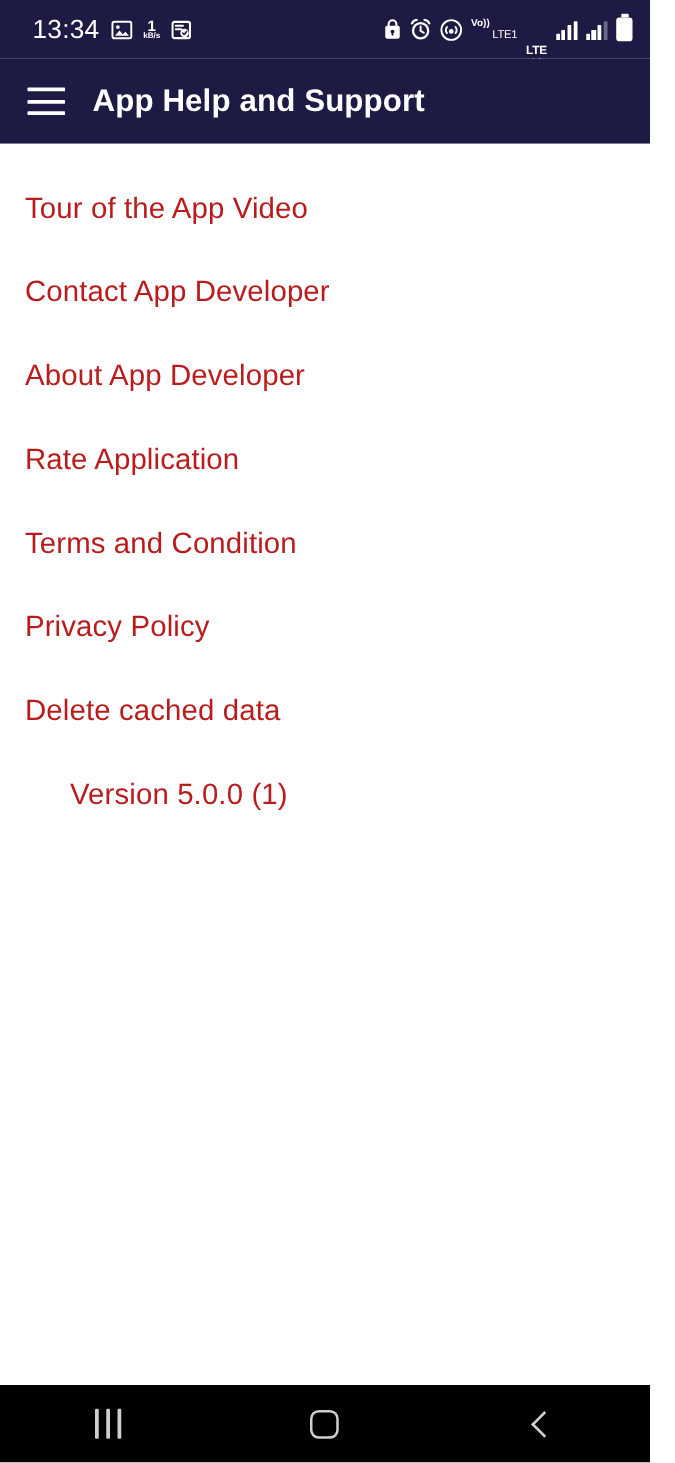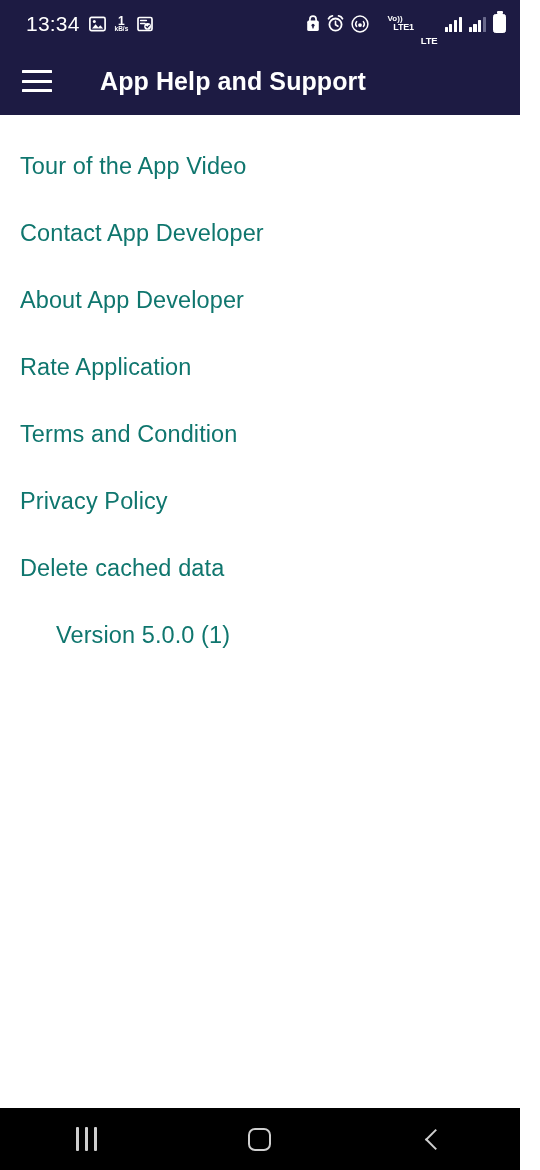--- a/index.html
+++ b/index.html
@@ -35,24 +35,24 @@
   .sb-icon { display:flex; align-items:center; justify-content:center; }
   .speed {
     display:flex; flex-direction:column;
     align-items:center; justify-content:center;
     line-height:1; color:#fff;
   }
   .speed .num { font-size:12px; font-weight:700; }
   .speed .unit { font-size:6.5px; font-weight:700; margin-top:-1px; }
   .volte {
     display:flex; flex-direction:column;
-    align-items:center; line-height:1.05; color:#fff;
+    line-height:1.05; color:#fff;
   }
   .volte .r1 { font-size:8px; font-weight:700; }
-  .volte .r2 { font-size:9px; font-weight:700; letter-spacing:-.2px;padding-left:17px; }
+  .volte .r2 { font-size:9px; font-weight:400; letter-spacing:-.2px;padding-left:17px; }
   .ltegrp {
     display:flex; flex-direction:column;
     align-items:center; line-height:1.05; color:#fff;margin-top:44px;
   }
   .ltegrp .r1 { font-size:9.5px; font-weight:700; letter-spacing:-.2px; }
   .ltegrp .r2 { font-size:10px; font-weight:700; margin-top:-1px; }
 
   .bars { display:flex; align-items:flex-end; gap:1.5px; height:16px; }
   .bars i { display:block; width:3.2px; background:#fff; border-radius:.5px; }
   .bars i.d { background:#6a6a8c; }
@@ -84,21 +84,21 @@
     width:30px; height:22px;
     display:flex; flex-direction:column;
     justify-content:space-between;
     cursor:pointer;
   }
   .hamburger span {
     display:block; height:3px; width:100%;
     background:#ffffff; border-radius:.5px;
   }
   .appbar-title {
-    margin-left:48px;
+    margin-left:22px;
     color:#ffffff;
     font-size:25px;
     font-weight:700;
     letter-spacing:.1px;
     white-space:nowrap;
   }
 
   
   .content {
     flex:1 1 auto;
@@ -107,21 +107,21 @@
     overflow:hidden;
   }
   .list-item {
     height:67px;
     display:flex; align-items:center;
     padding:0 20px;
     cursor:pointer;
   }
   .list-item .label {
     font-size:23.5px;
-    color:#0f766e;
+    color:#b91c1c;
     font-weight:400;
     letter-spacing:.1px;
     white-space:nowrap;
   }
   .list-item.version { cursor:default;margin-left:36px; }
 
   
   .navbar {
     height:62px;
     background:#000000;

